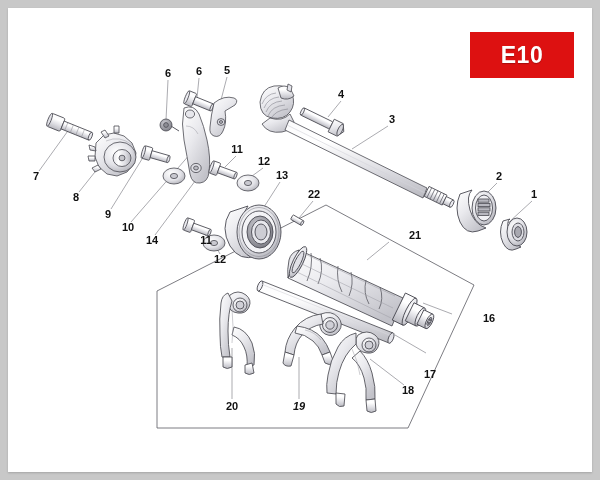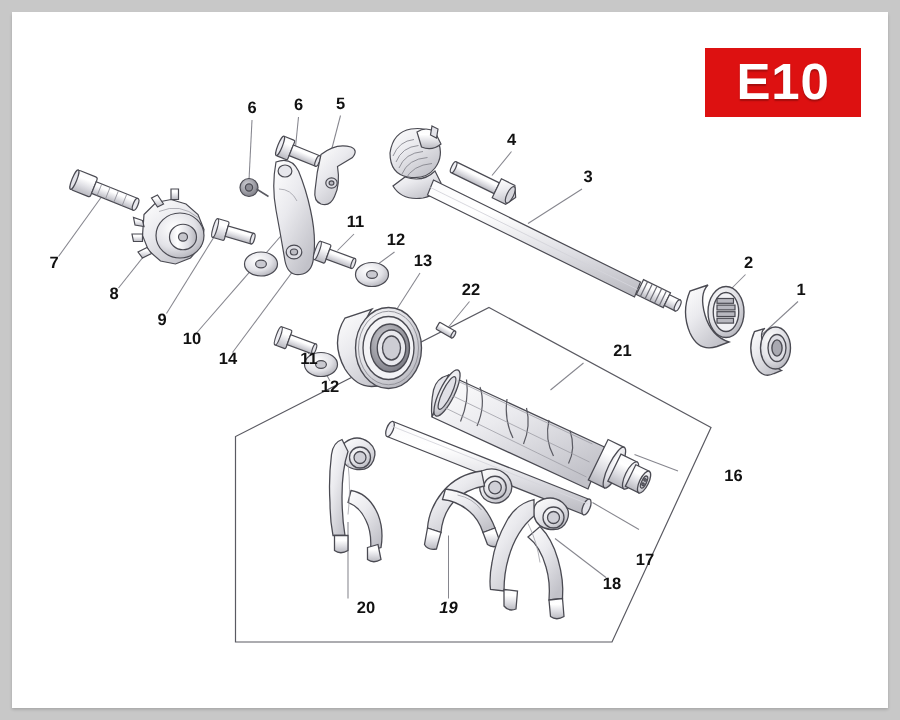--- a/index.html
+++ b/index.html
@@ -35,21 +35,21 @@
     height: 464px;
   }
   .badge {
     position: absolute;
     right: 18px;
     top: 24px;
     width: 104px;
     height: 46px;
     background: #dd1111;
     color: #ffffff;
-    font-size: 34px;
+    font-size: 23px;
     font-weight: bold;
     letter-spacing: 0.5px;
     display: flex;
     align-items: center;
     justify-content: center;
     font-family: "Liberation Sans", sans-serif;
     text-shadow: 0 1px 1px rgba(0,0,0,0.25);
     box-sizing: border-box;
   }
   .lbl {
@@ -415,21 +415,21 @@
     <div class="lbl" style="left:120px; top:219px;">10</div>
     <div class="lbl" style="left:229px; top:141px;">11</div>
     <div class="lbl" style="left:256px; top:153px;">12</div>
     <div class="lbl" style="left:274px; top:167px;">13</div>
     <div class="lbl" style="left:144px; top:232px;">14</div>
     <div class="lbl" style="left:160px; top:65px;">6</div>
     <div class="lbl" style="left:449px; top:310px;margin-left:32px;">16</div>
     <div class="lbl" style="left:422px; top:366px;text-align:center;">17</div>
     <div class="lbl" style="left:400px; top:382px;">18</div>
     <div class="lbl" style="left:291px; top:398px;font-style:italic;">19</div>
-    <div class="lbl" style="left:236px; top:398px;">20</div>
+    <div class="lbl" style="left:224px; top:398px;">20</div>
     <div class="lbl" style="left:407px; top:227px;">21</div>
     <div class="lbl" style="left:306px; top:186px;text-align:right;">22</div>
 
     <div class="lbl" style="left:198px; top:232px;">11</div>
     <div class="lbl" style="left:212px; top:251px;">12</div>
 
     <div class="badge">E10</div>
 
   </div>
 </div>

